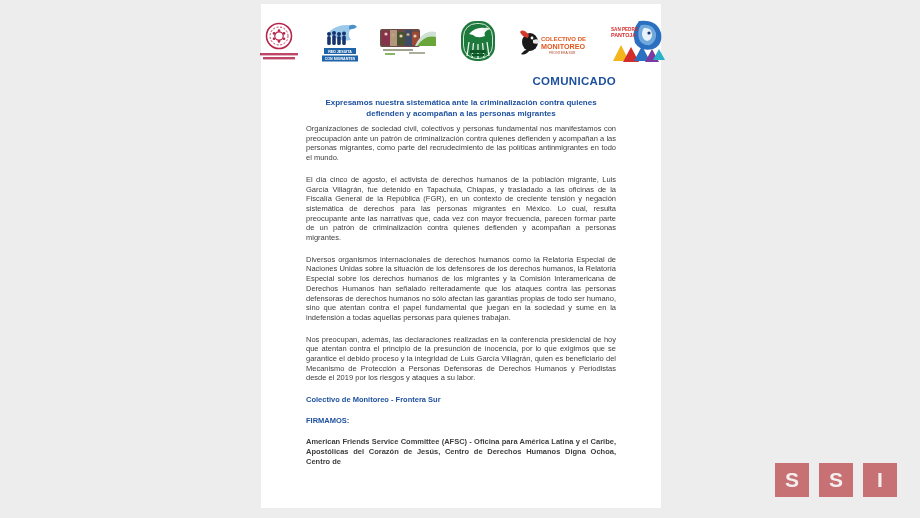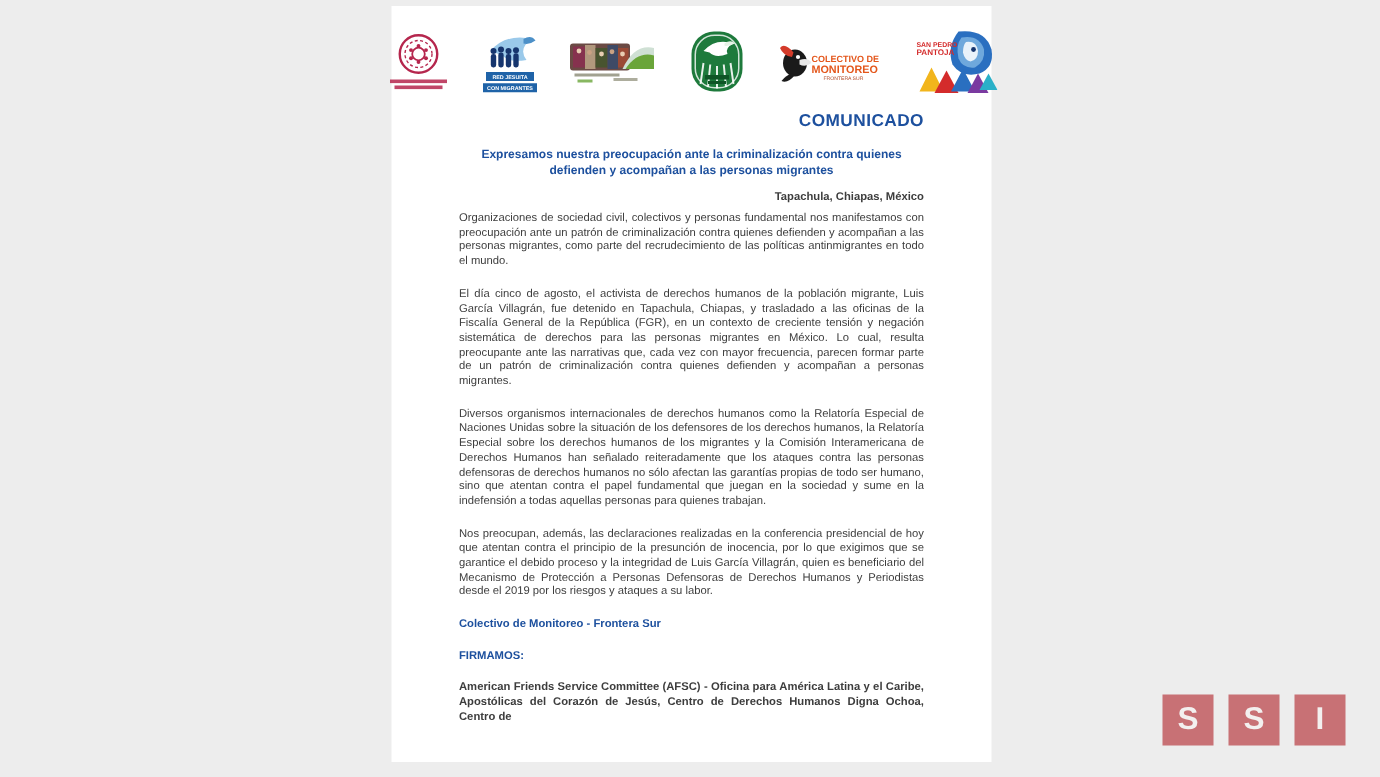--- a/index.html
+++ b/index.html
@@ -180,23 +180,22 @@
           <polygon points="25,42 33,27 41,42" fill="#2a6fc0"></polygon>
           <polygon points="36,43 43,30 50,43" fill="#7a3aa0"></polygon>
           <polygon points="44,41 50,30 56,41" fill="#2ab0c8"></polygon>
         </svg>
       </div>
 
     </div>
 
     <h1 class="doc-title">COMUNICADO</h1>
 
-    <h2 class="doc-subtitle">Expresamos nuestra preocupación ante la criminalización contra quienes defienden y acompañan a las personas migrantes</h2>
-
-    <p class="placeline">Tapachula, Chiapas, México</p>
+    <h2 class="doc-subtitle">Expresamos nuestra sistemática ante la criminalización contra quienes defienden y acompañan a las personas migrantes</h2>
+
 
     <p class="body-par first">Organizaciones de sociedad civil, colectivos y personas fundamental nos manifestamos con preocupación ante un patrón de criminalización contra quienes defienden y acompañan a las personas migrantes, como parte del recrudecimiento de las políticas antinmigrantes en todo el mundo.</p>
     <p class="body-par">El día cinco de agosto, el activista de derechos humanos de la población migrante, Luis García Villagrán, fue detenido en Tapachula, Chiapas, y trasladado a las oficinas de la Fiscalía General de la República (FGR), en un contexto de creciente tensión y negación sistemática de derechos para las personas migrantes en México. Lo cual, resulta preocupante ante las narrativas que, cada vez con mayor frecuencia, parecen formar parte de un patrón de criminalización contra quienes defienden y acompañan a personas migrantes.</p>
     <p class="body-par">Diversos organismos internacionales de derechos humanos como la Relatoría Especial de Naciones Unidas sobre la situación de los defensores de los derechos humanos, la Relatoría Especial sobre los derechos humanos de los migrantes y la Comisión Interamericana de Derechos Humanos han señalado reiteradamente que los ataques contra las personas defensoras de derechos humanos no sólo afectan las garantías propias de todo ser humano, sino que atentan contra el papel fundamental que juegan en la sociedad y sume en la indefensión a todas aquellas personas para quienes trabajan.</p>
     <p class="body-par">Nos preocupan, además, las declaraciones realizadas en la conferencia presidencial de hoy que atentan contra el principio de la presunción de inocencia, por lo que exigimos que se garantice el debido proceso y la integridad de Luis García Villagrán, quien es beneficiario del Mecanismo de Protección a Personas Defensoras de Derechos Humanos y Periodistas desde el 2019 por los riesgos y ataques a su labor.</p>
 
     <p class="blue-bold">Colectivo de Monitoreo - Frontera Sur</p>
     <p class="blue-bold">FIRMAMOS:</p>
     <p class="signatories">American Friends Service Committee (AFSC) - Oficina para América Latina y el Caribe, Apostólicas del Corazón de Jesús, Centro de Derechos Humanos Digna Ochoa, Centro de</p>
 

